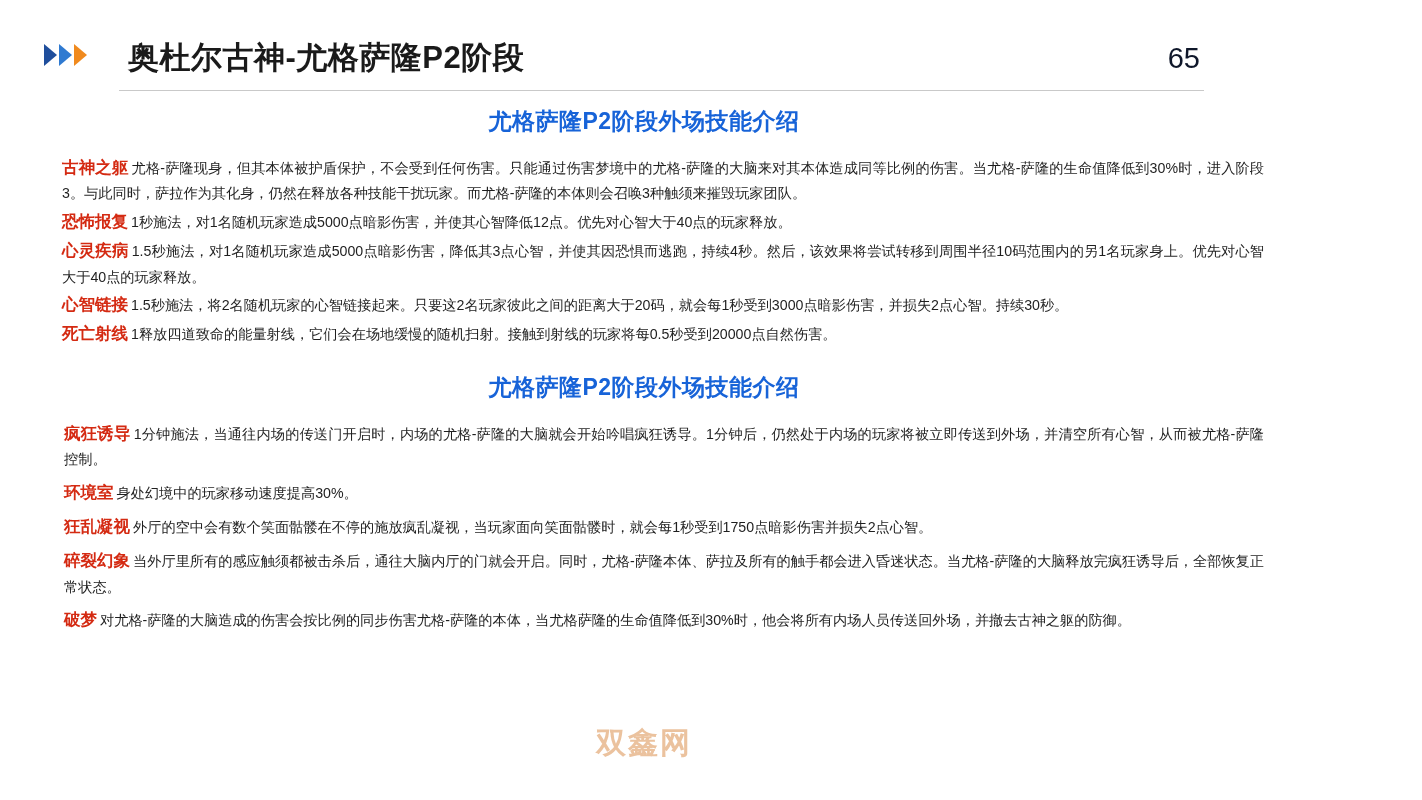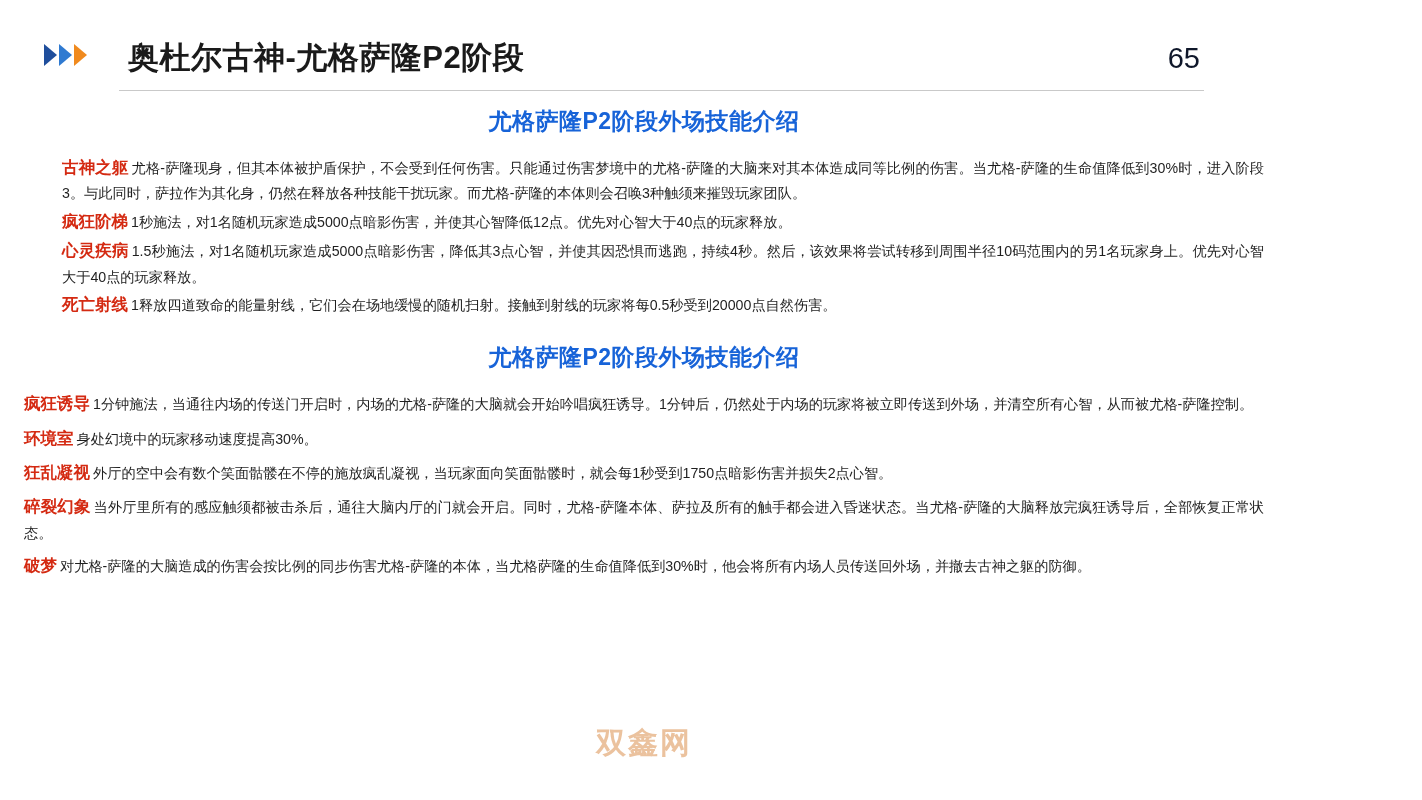--- a/index.html
+++ b/index.html
@@ -104,21 +104,21 @@
     color: #d42a12;
     font-weight: bold;
     font-size: 16.5px;
     margin-right: 3px;
   }
   .desc {
     color: #1f1f1f;
   }
   .block-one .entry { margin-bottom: 1px; margin-left: 38px; }
   .block-one { margin-top: 14px; }
-  .block-two { margin-top: 14px; }
+  .block-two { margin-top: 14px; margin-left: 40px; }
   .block-two .entry { margin-bottom: 6px; }
 
   
   .watermark {
     position: absolute;
     left: 50%;
     transform: translateX(-50%);
     bottom: 36px;
     font-size: 30px;
     font-weight: bold;
@@ -146,24 +146,27 @@
 
   <div class="content">
 
     <h2 class="section-title first">尤格萨隆P2阶段外场技能介绍</h2>
 
     <div class="block-one">
       <p class="entry">
         <span class="term">古神之躯</span><span class="desc">尤格-萨隆现身，但其本体被护盾保护，不会受到任何伤害。只能通过伤害梦境中的尤格-萨隆的大脑来对其本体造成同等比例的伤害。当尤格-萨隆的生命值降低到30%时，进入阶段3。与此同时，萨拉作为其化身，仍然在释放各种技能干扰玩家。而尤格-萨隆的本体则会召唤3种触须来摧毁玩家团队。</span>
       </p>
       <p class="entry">
-        <span class="term">疯狂阶梯</span><span class="desc">1秒施法，对1名随机玩家造成5000点暗影伤害，并使其心智降低12点。优先对心智大于40点的玩家释放。</span>
+        <span class="term">恐怖报复</span><span class="desc">1秒施法，对1名随机玩家造成5000点暗影伤害，并使其心智降低12点。优先对心智大于40点的玩家释放。</span>
       </p>
       <p class="entry">
         <span class="term">心灵疾病</span><span class="desc">1.5秒施法，对1名随机玩家造成5000点暗影伤害，降低其3点心智，并使其因恐惧而逃跑，持续4秒。然后，该效果将尝试转移到周围半径10码范围内的另1名玩家身上。优先对心智大于40点的玩家释放。</span>
+      </p>
+      <p class="entry">
+        <span class="term">心智链接</span><span class="desc">1.5秒施法，将2名随机玩家的心智链接起来。只要这2名玩家彼此之间的距离大于20码，就会每1秒受到3000点暗影伤害，并损失2点心智。持续30秒。</span>
       </p>
       <p class="entry">
         <span class="term">死亡射线</span><span class="desc">1释放四道致命的能量射线，它们会在场地缓慢的随机扫射。接触到射线的玩家将每0.5秒受到20000点自然伤害。</span>
       </p>
     </div>
 
     <h2 class="section-title second">尤格萨隆P2阶段外场技能介绍</h2>
 
     <div class="block-two">
       <p class="entry">

